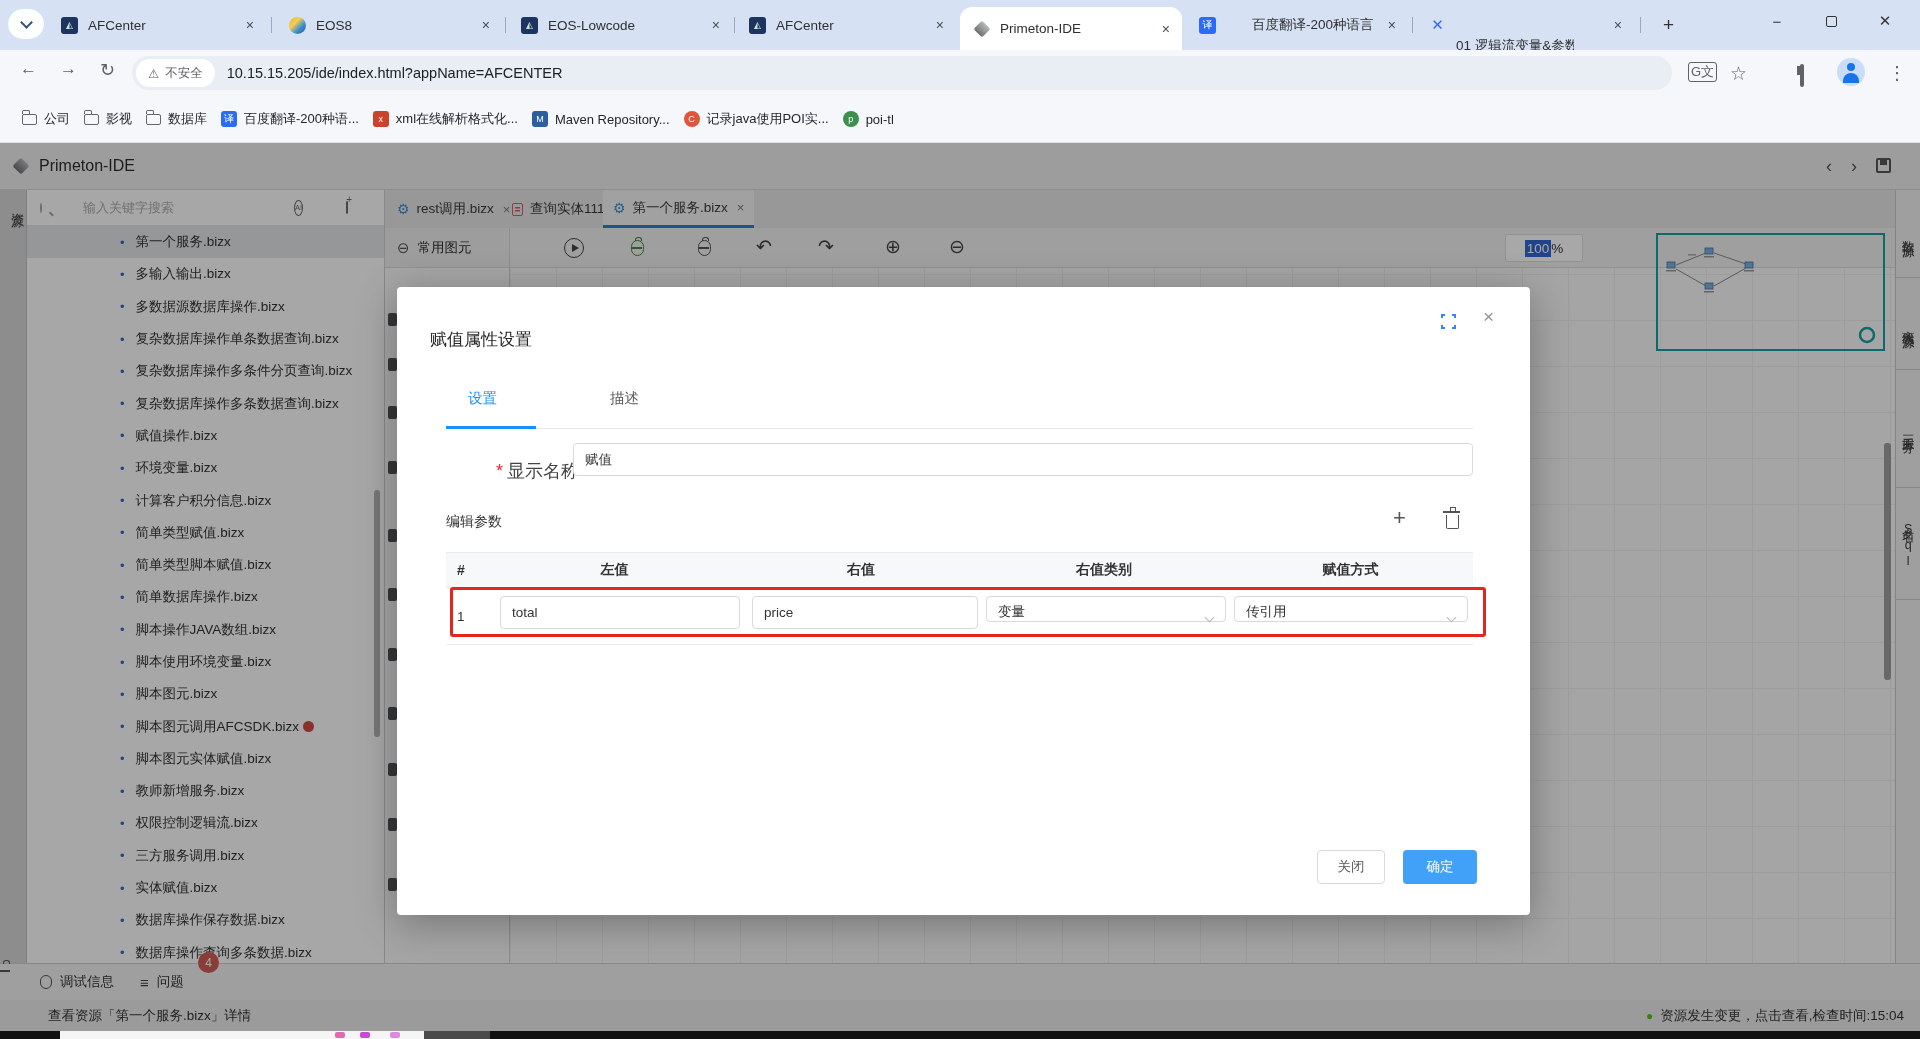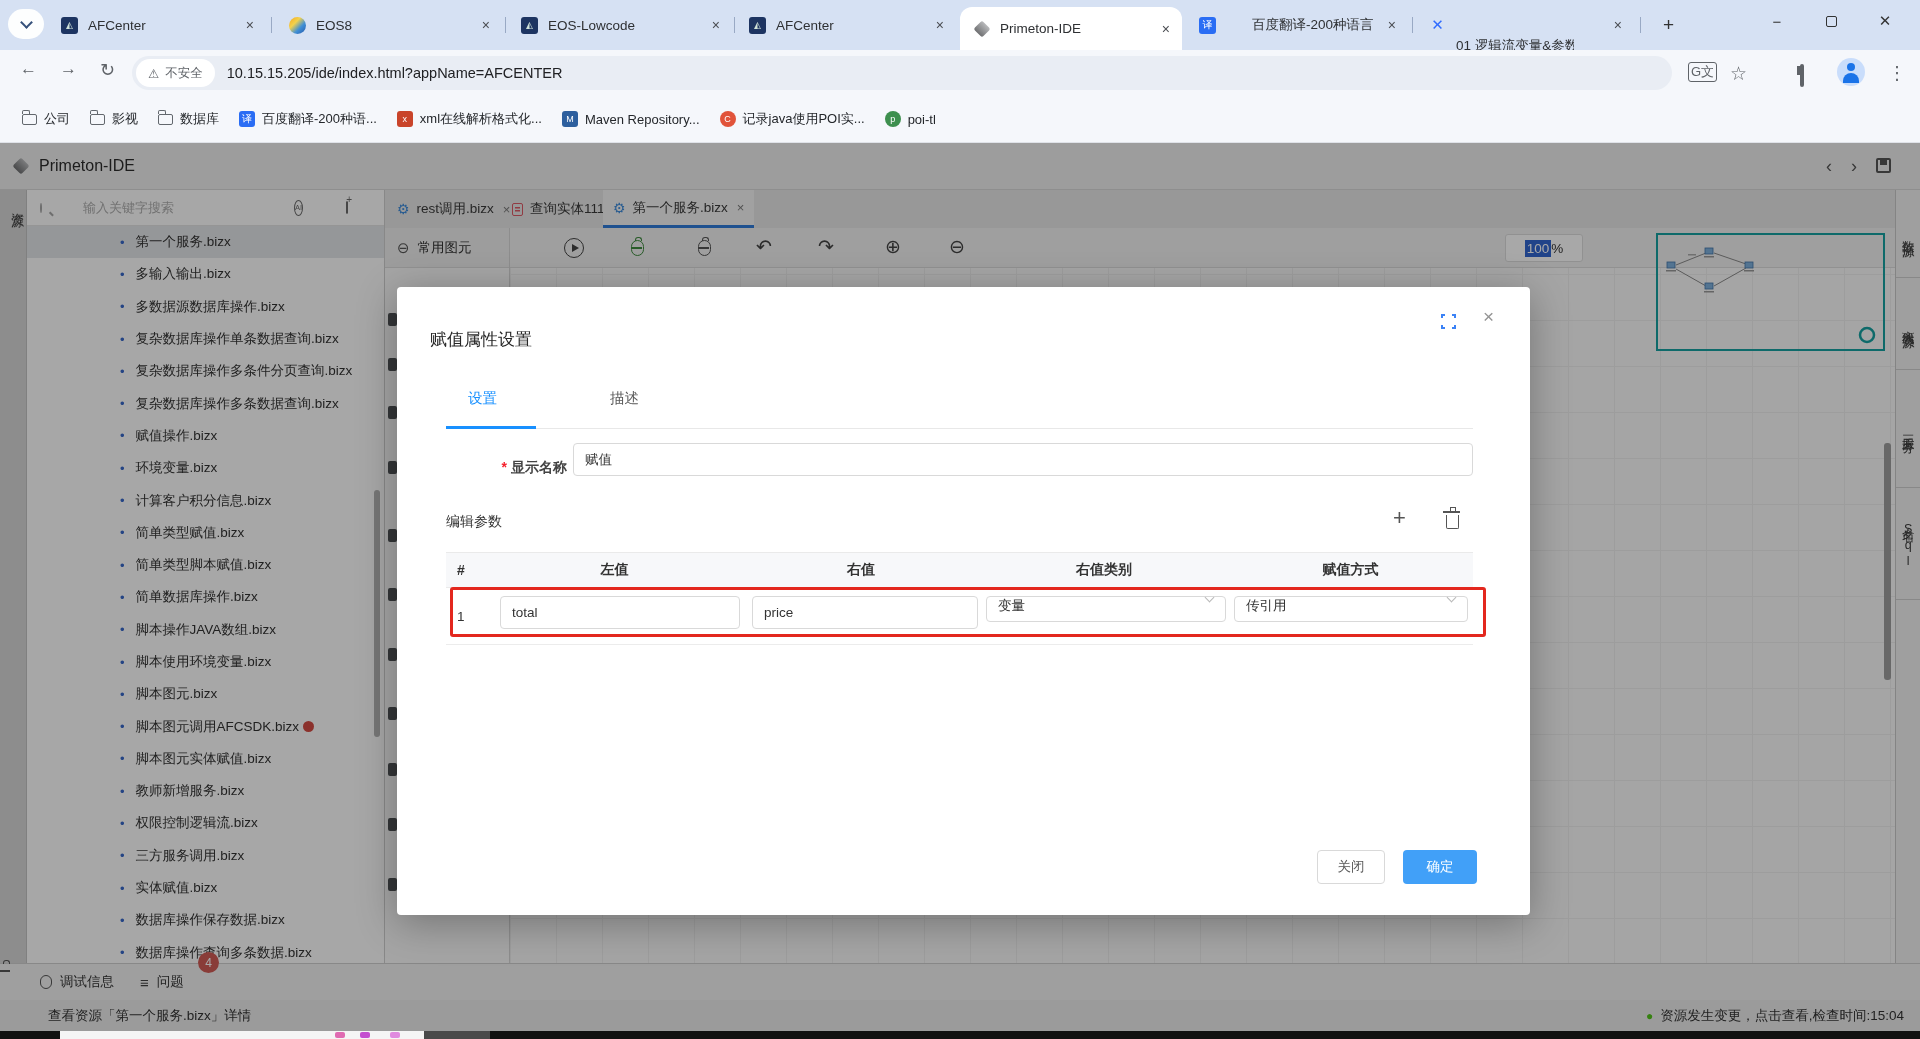--- a/index.html
+++ b/index.html
@@ -39,21 +39,21 @@
   .url-text { margin-left:12px; font-size:14.5px; color:#202124; }
   .toolbar-ico { position:absolute; top:12px; color:#5f6368; font-size:17px; }
   .panel-ico { width:16px; height:13px; border:2px solid #5f6368; border-radius:3px; position:relative; }
   .panel-ico::after { content:""; position:absolute; right:0; top:0; width:5px; height:9px; background:#5f6368; }
   .avatar { position:absolute; left:1837px; top:8px; width:28px; height:28px; border-radius:50%;
             background:#c9ddfb; overflow:hidden; }
   .avatar::before { content:""; position:absolute; left:10px; top:5px; width:8px; height:8px; border-radius:50%; background:#1a73e8; }
   .avatar::after { content:""; position:absolute; left:6px; top:15px; width:16px; height:10px; border-radius:8px 8px 0 0; background:#1a73e8; }
 
   #bookmarks { position:absolute; left:0; top:96px; width:1920px; height:47px; background:#f5f7fb;
-               border-bottom:1px solid #dfe2e8; display:flex; align-items:center; padding-left:22px; gap:20px; }
+               border-bottom:1px solid #dfe2e8; display:flex; align-items:center; padding-left:22px; gap:14px; }
   .bm { display:flex; align-items:center; gap:7px; font-size:13px; color:#24272b; white-space:nowrap; }
   .folder-ico { width:15px; height:11px; border:1.6px solid #62676d; border-radius:2px; position:relative; }
   .folder-ico::before { content:""; position:absolute; left:-1px; top:-5px; width:6px; height:3px;
                         border:1.6px solid #62676d; border-bottom:none; border-radius:2px 2px 0 0; }
   .bm-sq { width:16px; height:16px; border-radius:3px; color:#fff; font-size:9px; display:flex;
            align-items:center; justify-content:center; }
 
   
   #ide { position:absolute; left:0; top:143px; width:1920px; height:888px; background:#fff; }
   #ide-header { position:absolute; left:0; top:0; width:1920px; height:47px; background:#efefef;
@@ -156,21 +156,21 @@
            border-radius:4px; box-shadow:0 8px 40px rgba(0,0,0,.3); z-index:50; }
   #modal-title { position:absolute; left:33px; top:41px; font-size:17px; color:#262626; }
   #fs-ico { position:absolute; left:1044px; top:27px; width:15px; height:15px; border:2px solid #3b82f6; }
   #fs-ico::before { content:""; position:absolute; left:-3px; top:2px; width:17px; height:7px; background:#fff; }
   #fs-ico::after { content:""; position:absolute; left:2px; top:-3px; width:7px; height:17px; background:#fff; }
   #modal-close { position:absolute; left:1086px; top:19px; font-size:19px; color:#949494; }
   .mtab { position:absolute; top:102px; font-size:14.5px; }
   #mtab-0 { left:71px; color:#1890ff; } #mtab-1 { left:213px; color:#595959; }
   #mtab-underline { position:absolute; left:49px; top:139px; width:90px; height:3px; background:#1890ff; z-index:2; }
   #mtab-line { position:absolute; left:49px; top:141px; width:1027px; height:1px; background:#e8e8e8; }
-  #dn-label { position:absolute; left:4px; top:172px; width:166px; text-align:right; font-size:14px; color:#444;font-weight:bold; }
+  #dn-label { position:absolute; left:16px; top:172px; width:166px; text-align:right; font-size:18px; color:#444; }
   .req { color:#f5222d; margin-right:4px; }
   .minput { position:absolute; border:1px solid #d9d9d9; border-radius:4px; height:33px; font-size:13.5px;
             color:#333; padding:0 11px; outline:none; background:#fff; }
   #dn-input { left:176px; top:156px; width:900px; }
   #params-label { position:absolute; left:49px; top:226px; font-size:14px; color:#333; }
   #param-add { position:absolute; left:996px; top:218px; font-size:22px; color:#555; font-weight:300; }
   .trash { position:absolute; left:1049px; top:228px; width:13px; height:14px; border:1.6px solid #555;
            border-top:none; border-radius:0 0 2px 2px; }
   .trash::before { content:""; position:absolute; top:-4px; left:-3.6px; width:17px; height:1.6px; background:#555; }
   .trash::after { content:""; position:absolute; top:-8px; left:2.5px; width:4px; height:2.5px; border:1.6px solid #555; border-bottom:none; }
@@ -178,21 +178,21 @@
                  border-top:1px solid #eaeaea; border-bottom:1px solid #eaeaea; display:flex; align-items:center;
                  font-size:14px; color:#333; font-weight:bold; }
   .th-idx { width:41px; padding-left:11px; }
   .th { text-align:center; }
   #ptable-row { position:absolute; left:49px; top:301px; width:1027px; height:57px; border-bottom:1px solid #ececec;
                 display:flex; align-items:center; font-size:13.5px; color:#333; }
   #row-idx { position:absolute; left:11px; }
   #in-left { left:103px; top:309px; width:240px; }
   #in-right { left:355px; top:309px; width:226px; }
   .msel { position:absolute; top:309px; height:26px; border:1px solid #d9d9d9; border-radius:4px; background:#fff;
-          display:flex; align-items:flex-start; padding:0 11px; font-size:13.5px; color:#333; }
+          display:flex; align-items:flex-end; padding:0 11px; font-size:13.5px; color:#333; }
   #sel-type { left:589px; width:240px; } #sel-mode { left:837px; width:234px; }
   .caret { position:absolute; right:12px; width:7px; height:7px; border-right:1.4px solid #b9b9b9;
            border-bottom:1.4px solid #b9b9b9; transform:rotate(45deg); margin-top:-3px; }
   #red-rect { position:absolute; left:53px; top:300px; width:1036px; height:50px; border:3px solid #e3271e;
               border-radius:3px; pointer-events:none; z-index:5; }
   .mbtn { position:absolute; top:563px; height:34px; border-radius:4px; font-size:13.5px; display:flex;
           align-items:center; justify-content:center; }
   #btn-close { left:920px; width:68px; background:#fff; border:1px solid #d9d9d9; color:#595959; }
   #btn-ok { left:1006px; width:74px; background:#41a0f8; color:#fff; }
 

